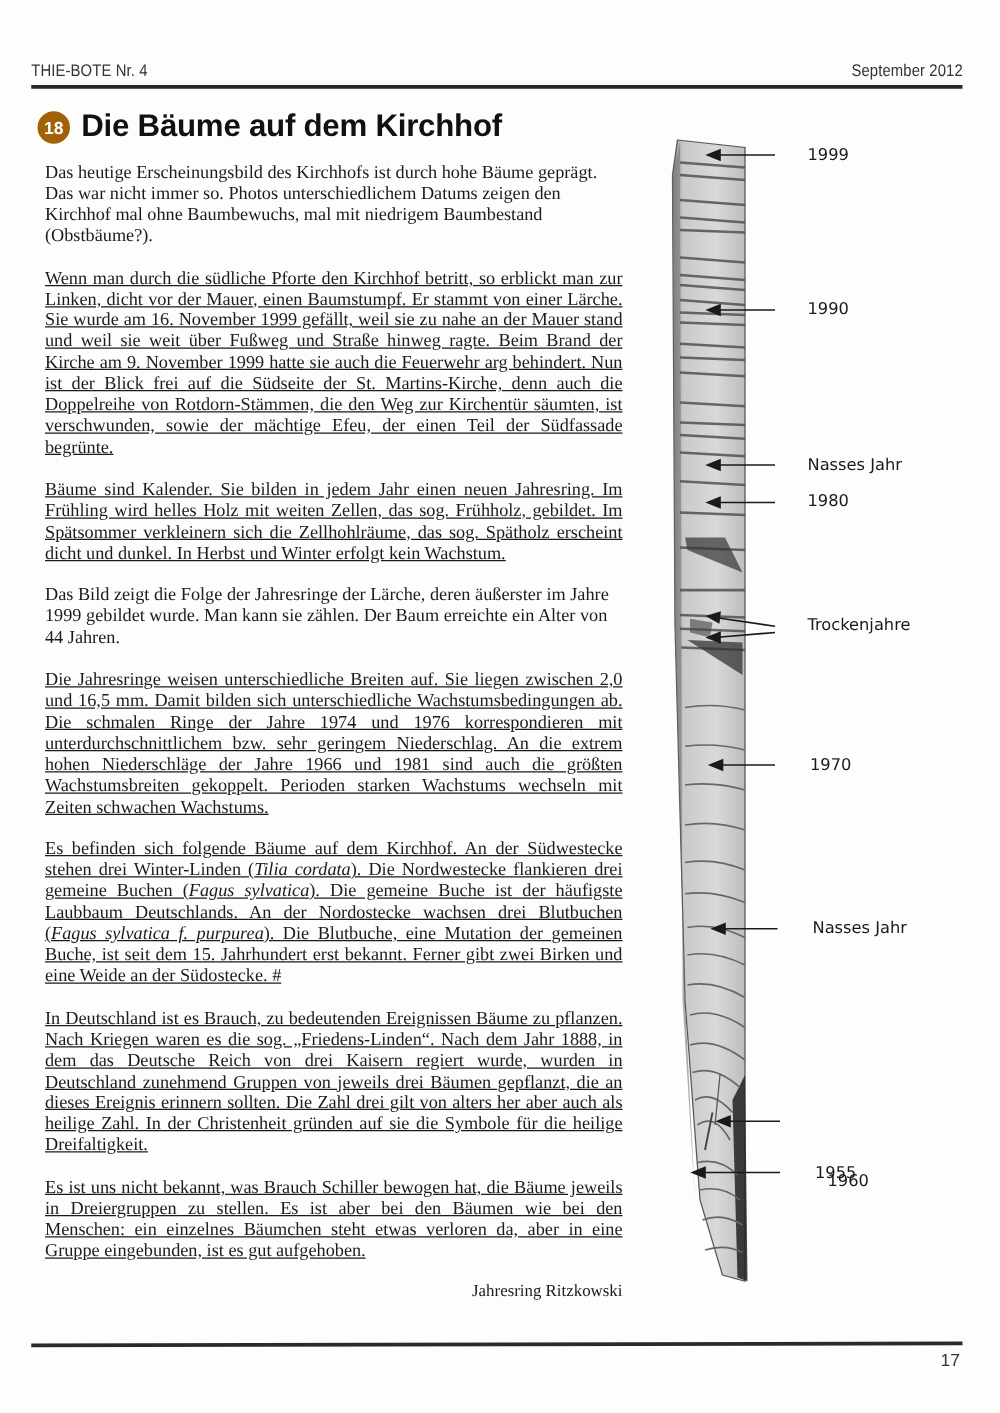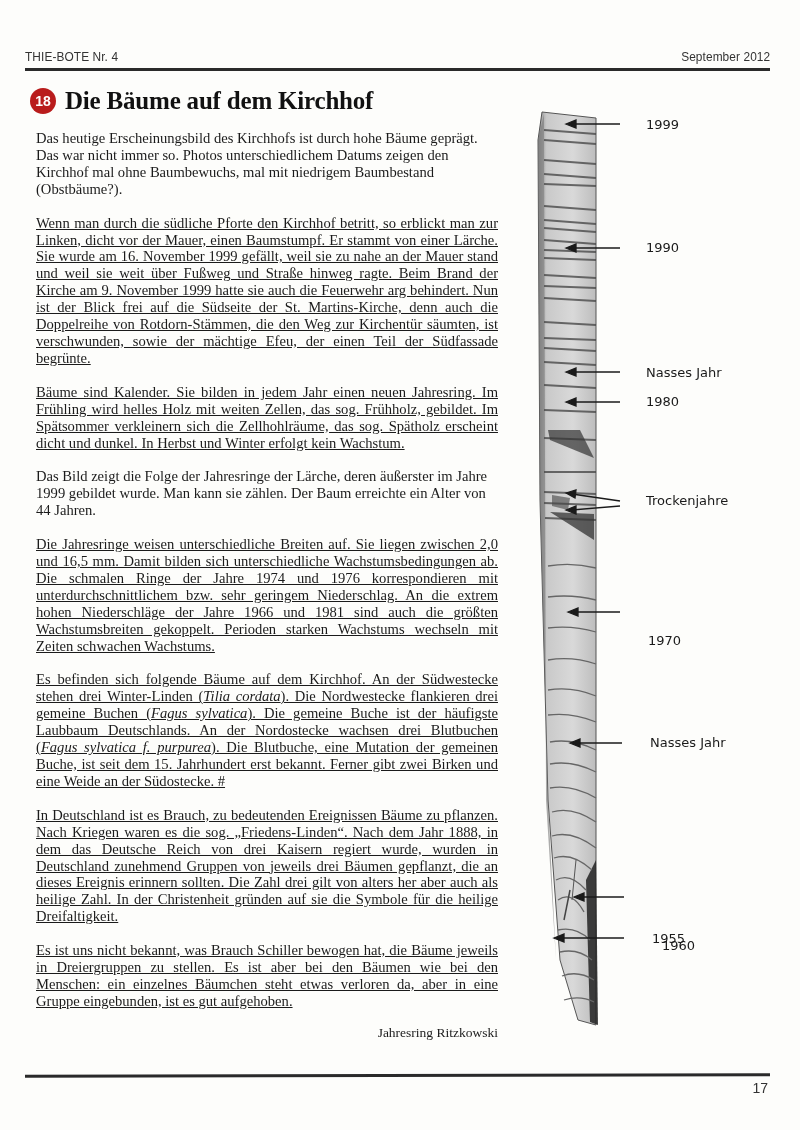--- a/index.html
+++ b/index.html
@@ -27,27 +27,27 @@
   }
   .page-number {
     position: absolute; right: 32px; top: 1080px;
     font-family: "Liberation Sans", sans-serif; font-size: 14px; color: #333; text-align: right;
   }
   .title-row {
     position: absolute; left: 30px; top: 87px; display: flex; align-items: center;
   }
   .num-badge {
     width: 26px; height: 26px; border-radius: 50%;
-    background: #b91c1c; color: #fff;
+    background: #a16207; color: #fff;
     font-family: "Liberation Sans", sans-serif; font-weight: bold; font-size: 14px;
     display: flex; align-items: center; justify-content: center;
     margin-right: 9px;
   }
   .title {
-    font-family: Liberation Serif, serif; font-weight: bold; font-size: 25px;
+    font-family: Liberation Sans, sans-serif; font-weight: bold; font-size: 25px;
     color: #111; letter-spacing: -0.2px;
   }
   .article {
     position: absolute; left: 36px; top: 130px; width: 462px;
     font-size: 14.6px; line-height: 16.9px; color: #1b1b1b;
   }
   .article p { margin: 0 0 17px 0; }
   .article p.just { text-align: justify; text-decoration: underline; }
   .author {
     text-align: right; margin-top: -2px; font-size: 13.5px;
@@ -178,20 +178,20 @@
         <polygon points="54,797 64,793 64,801"></polygon>
       <line x1="40" y1="838" x2="104" y2="838"></line>
         <polygon points="34,838 44,834 44,842"></polygon>
     </g>
   </svg>
   <div class="label" style="left:126px;top:17px;">1999</div>
   <div class="label" style="left:126px;top:140px;">1990</div>
   <div class="label" style="left:126px;top:265px;">Nasses Jahr</div>
   <div class="label" style="left:126px;top:294px;">1980</div>
   <div class="label" style="left:126px;top:393px;">Trockenjahre</div>
-  <div class="label" style="left:128px;top:505px;margin-top:28px;">1970</div>
+  <div class="label" style="left:128px;top:505px;">1970</div>
   <div class="label" style="left:130px;top:635px;">Nasses Jahr</div>
   <div class="label" style="left:142px;top:790px;margin-top:48px;">1960</div>
   <div class="label" style="left:132px;top:831px;">1955</div>
 </div>
 
 <div class="rule-bottom"></div>
 <div class="page-number">17</div>
 
 </body></html>

